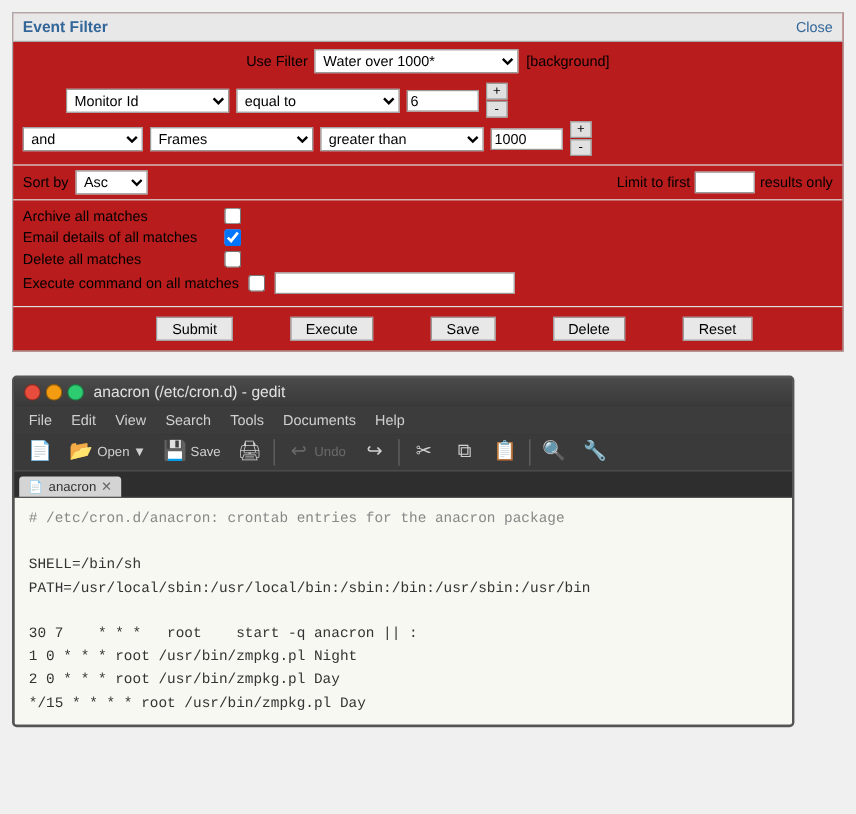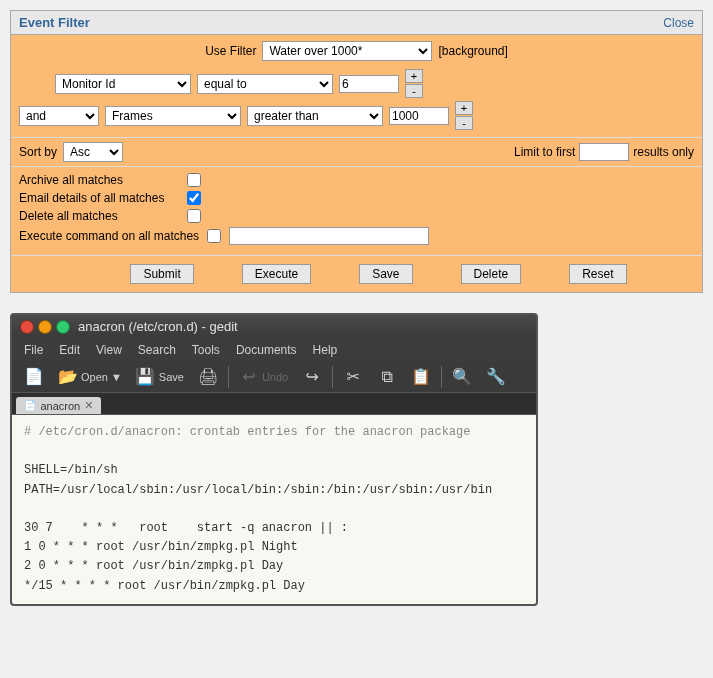--- a/index.html
+++ b/index.html
@@ -6,21 +6,21 @@
     body {
       font-family: Arial, sans-serif;
       font-size: 12px;
       background: #f0f0f0;
       width: 713px;
       min-height: 678px;
     }
 
     
     .event-filter-panel {
-      background: #fdba74;
+      background: #b91c1c;
       border: 1px solid #aaa;
       margin: 10px;
       padding: 0;
     }
 
     .panel-header {
       display: flex;
       justify-content: space-between;
       align-items: center;
       padding: 4px 8px;
@@ -62,21 +62,21 @@
 
     .filter-select-wide {
       width: 170px;
     }
 
     .filter-select-medium {
       width: 136px;
     }
 
     .filter-select-small {
-      width: 80px;
+      width: 100px;
     }
 
     .filter-input-short {
       width: 60px;
     }
 
     .btn-plus-minus {
       display: inline-flex;
       flex-direction: column;
       gap: 1px;
@@ -155,21 +155,21 @@
       margin-left: 44px;
     }
 
     
     .gedit-window {
       margin: 20px 10px 10px 10px;
       border: 2px solid #555;
       border-radius: 4px;
       overflow: hidden;
       background: #2e2e2e;
-      width: 528px;
+      width: 652px;
     }
 
     .title-bar {
       display: flex;
       align-items: center;
       background: linear-gradient(to bottom, #4a4a4a, #3a3a3a);
       padding: 4px 8px;
       gap: 8px;
     }
 

